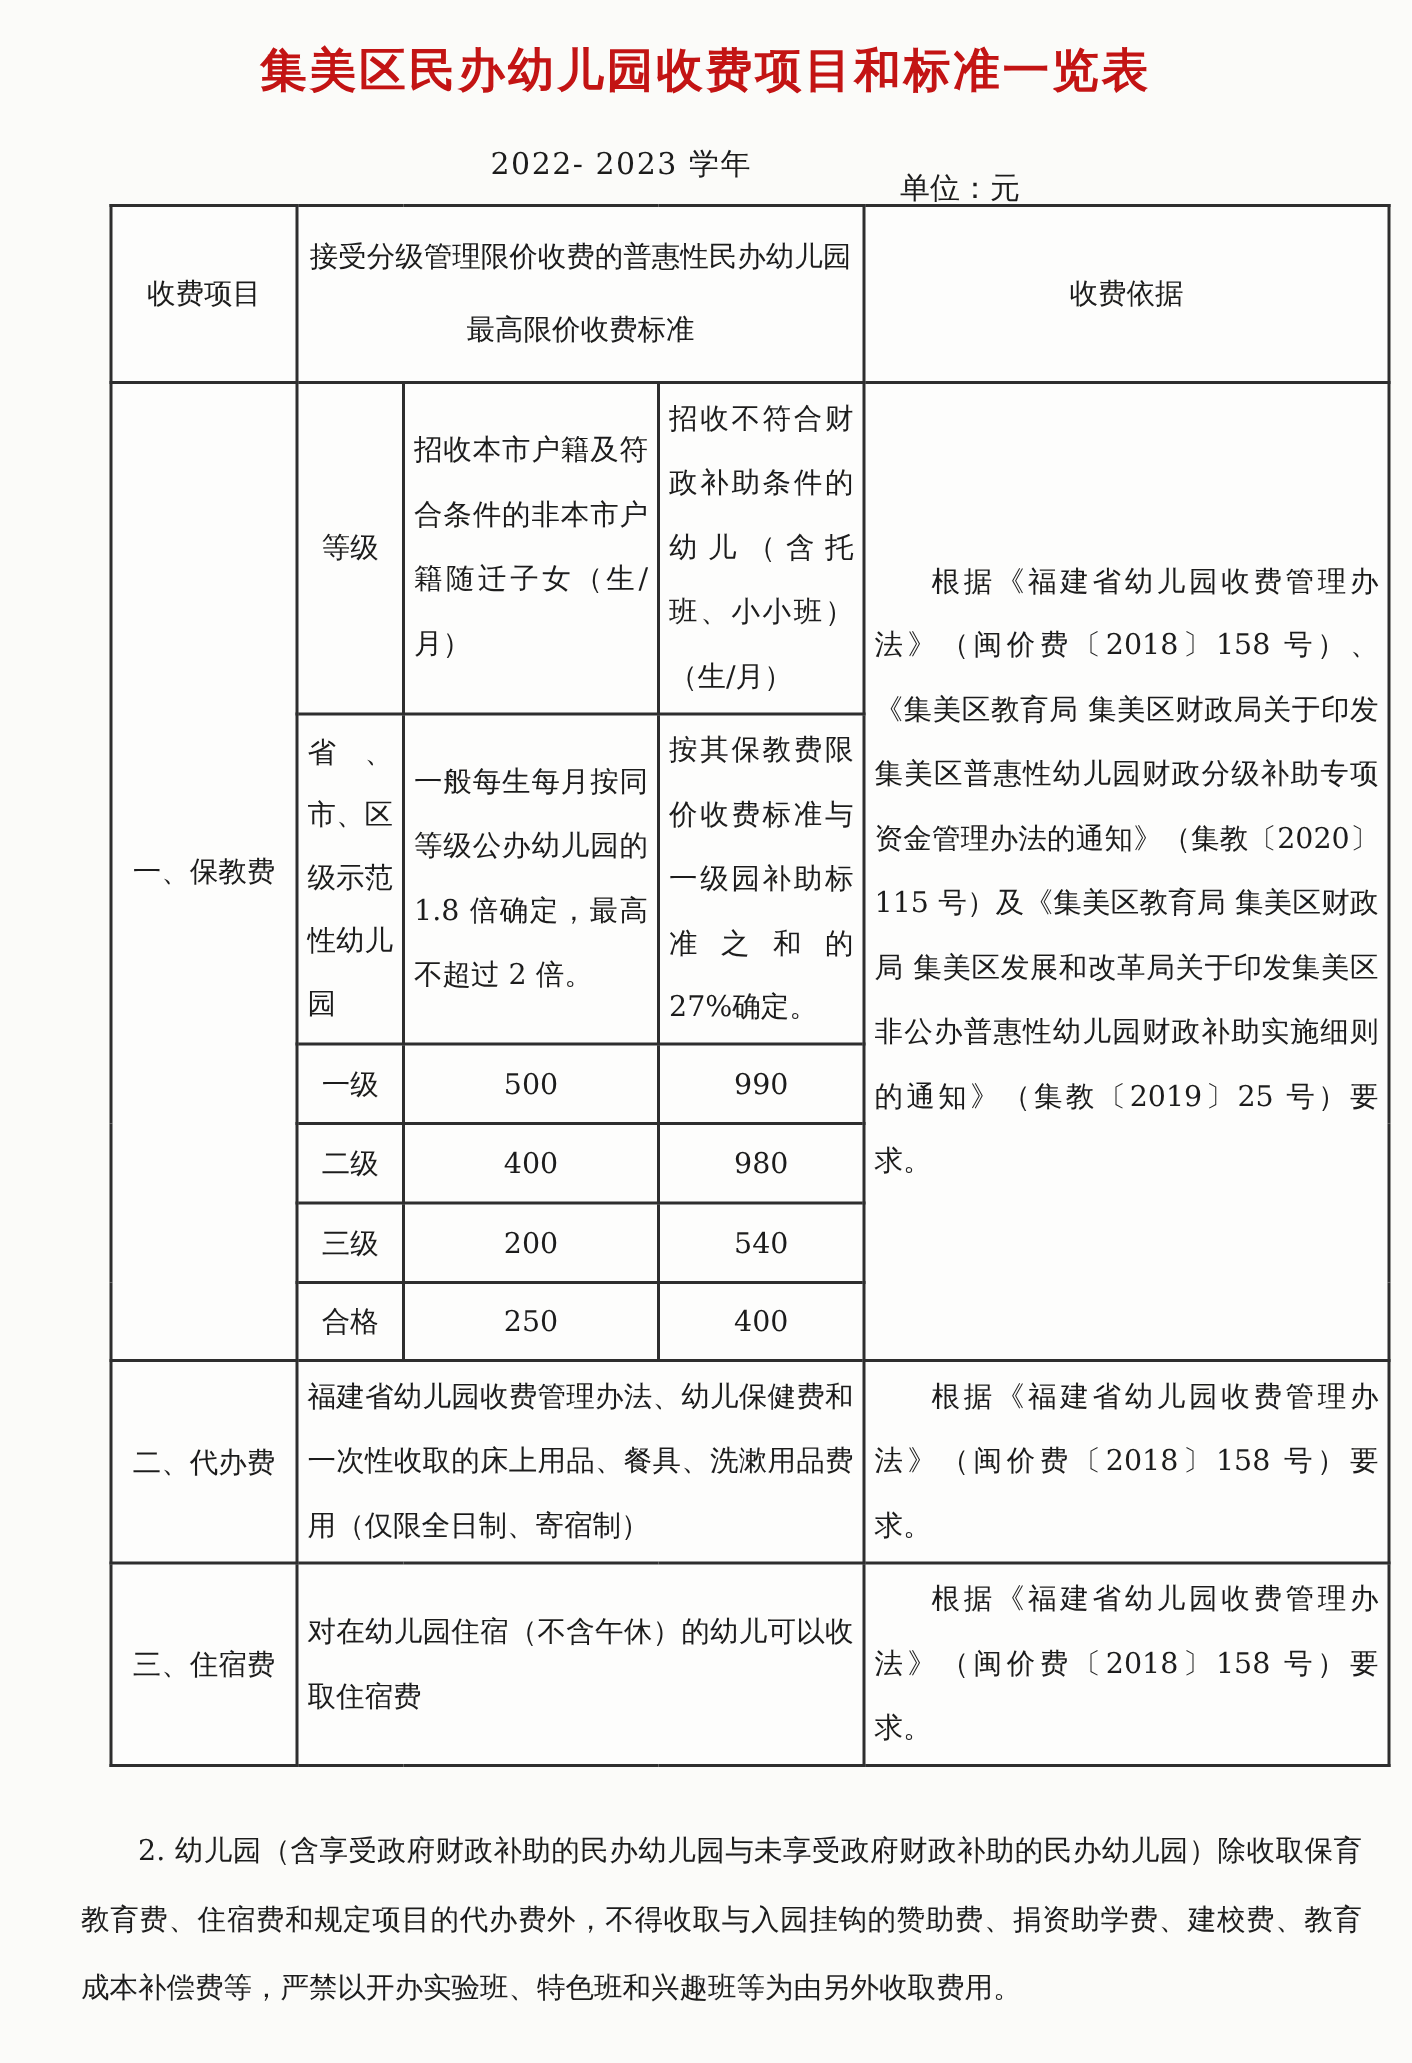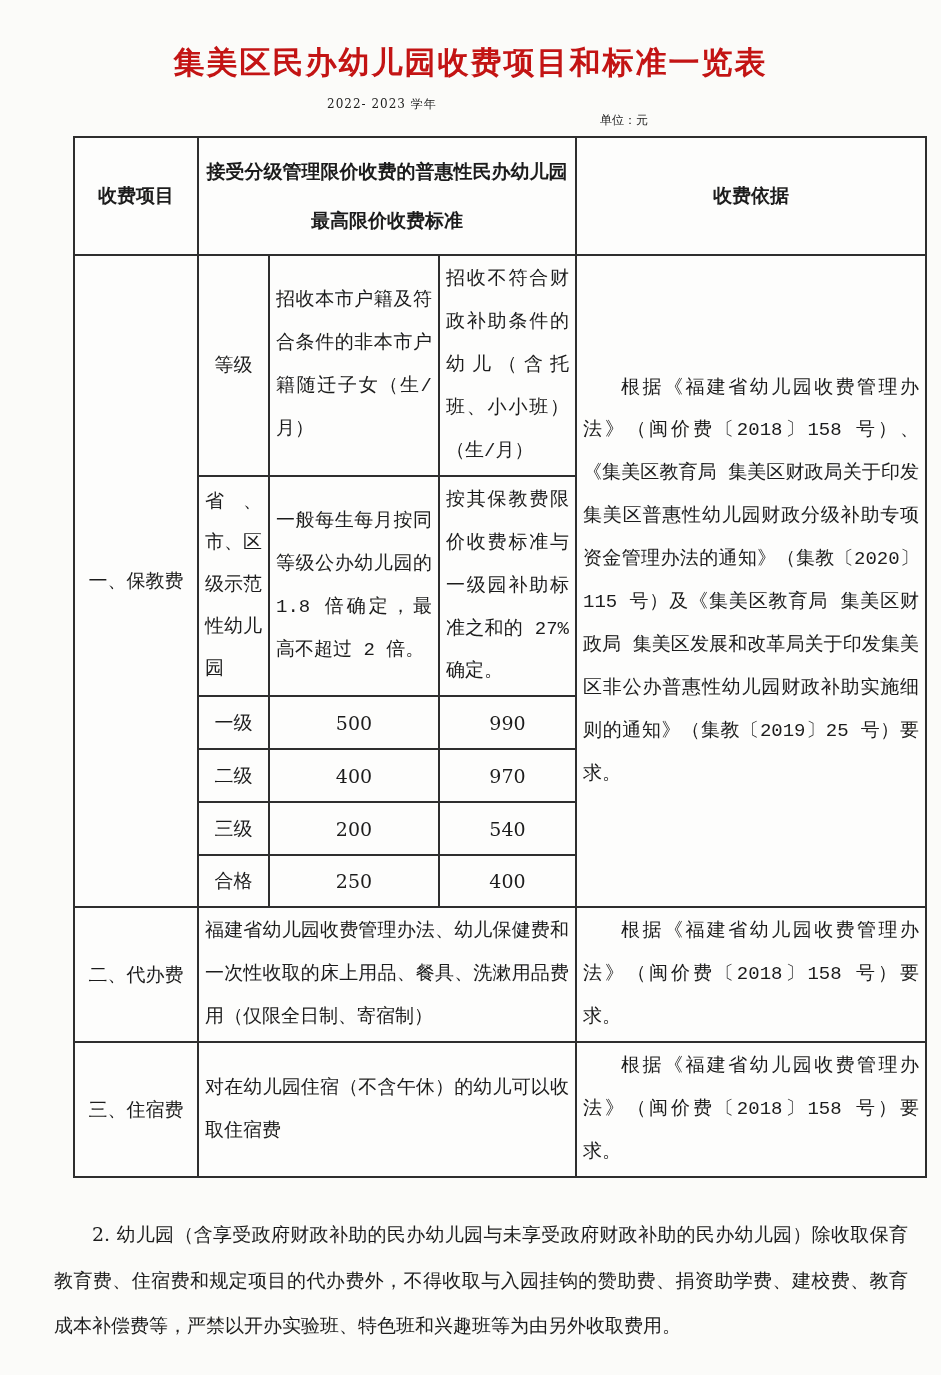--- a/index.html
+++ b/index.html
@@ -4,45 +4,45 @@
 <style>
   html,body { margin:0; padding:0; }
   body {
     width:941px; height:1375px;
     background:#fbfbf9;
     font-family:"DejaVu Serif","Liberation Serif",serif;
     color:#1c1c1c;
     -webkit-font-smoothing:antialiased;
   }
   .doc-title {
-    margin:0; padding-top:42px;
+    margin:0; padding-top:26px;
     text-align:center;
     font-size:31px; font-weight:bold;
     color:#c31414;
     letter-spacing:2px;
   }
-  .subline { position:relative; height:28px; margin-top:12px; font-size:12px; }
+  .subline { position:relative; height:28px; margin-top:28px; font-size:20px; }
   .subline .year { position:absolute; left:327px; top:0; letter-spacing:1px; }
   .subline .unit { position:absolute; left:600px; top:16px; }
 
   table.fee-table {
     border-collapse:collapse; table-layout:fixed;
     margin:12px 0 0 73px; width:852px;
     background:#fdfdfc;
   }
   .fee-table td, .fee-table th {
     border:2px solid #2e2e2e;
     font-size:19px; font-weight:normal;
     vertical-align:middle;
     padding:2px 6px;
     overflow:hidden;
   }
-  .fee-table th { font-weight:bold; }
+  .fee-table th { font-weight:normal; }
   .c { text-align:center;margin-left:40px; }
-  .j { text-align:justify; line-height:2.26;font-family:Liberation Mono, monospace; }
+  .j { text-align:justify; line-height:2.26; }
   .ind { text-indent:2em;margin-left:11px; }
   .hdr2 { line-height:2.6; text-align:center; }
   .basis { padding:4px 10px; }
   .desc { padding:4px 9px; }
   .grade-cell { padding:2px 2px; line-height:2.2; }
 
   .notes { margin:34px 34px 0 54px; width:854px; font-size:19px; line-height:2.4; }
   .notes .heading { font-weight:bold; }
   .notes p { margin:0; text-align:justify; }
   .notes p.item { text-indent:2em; }
@@ -89,21 +89,21 @@
     <td class="j desc">按其保教费限价收费标准与一级园补助标准之和的 27%确定。</td>
   </tr>
   <tr style="height:53px">
     <td class="c">一级</td>
     <td class="c">500</td>
     <td class="c">990</td>
   </tr>
   <tr style="height:53px">
     <td class="c">二级</td>
     <td class="c">400</td>
-    <td class="c">970</td>
+    <td class="c">980</td>
   </tr>
   <tr style="height:53px">
     <td class="c">三级</td>
     <td class="c">200</td>
     <td class="c">540</td>
   </tr>
   <tr style="height:52px">
     <td class="c">合格</td>
     <td class="c">250</td>
     <td class="c">400</td>

